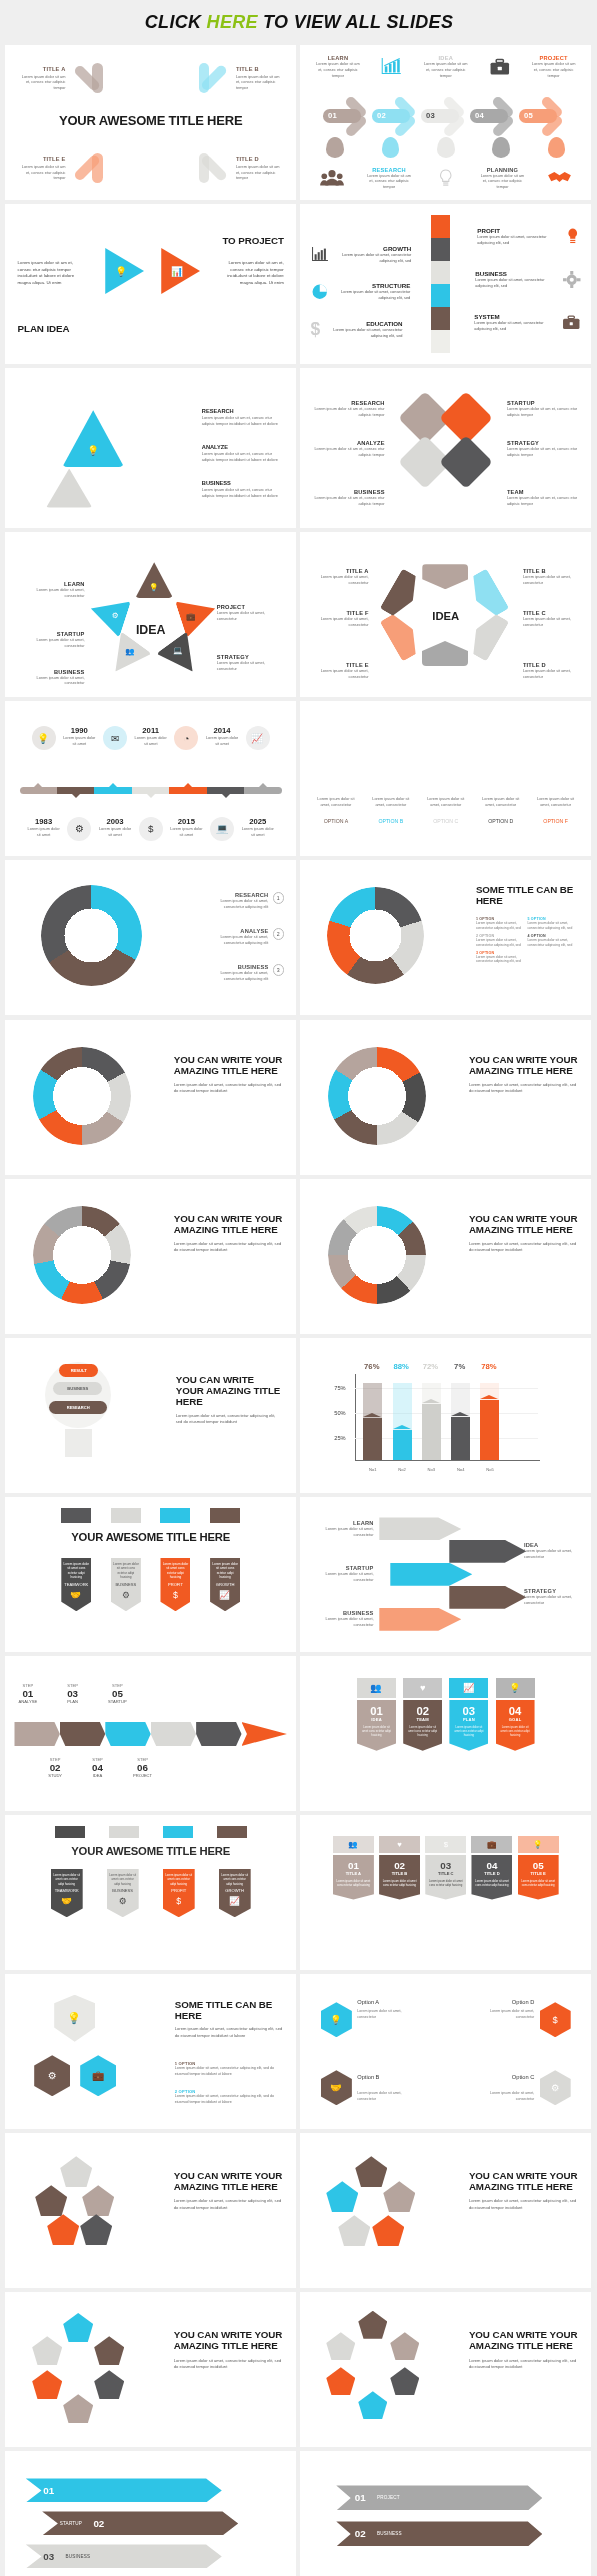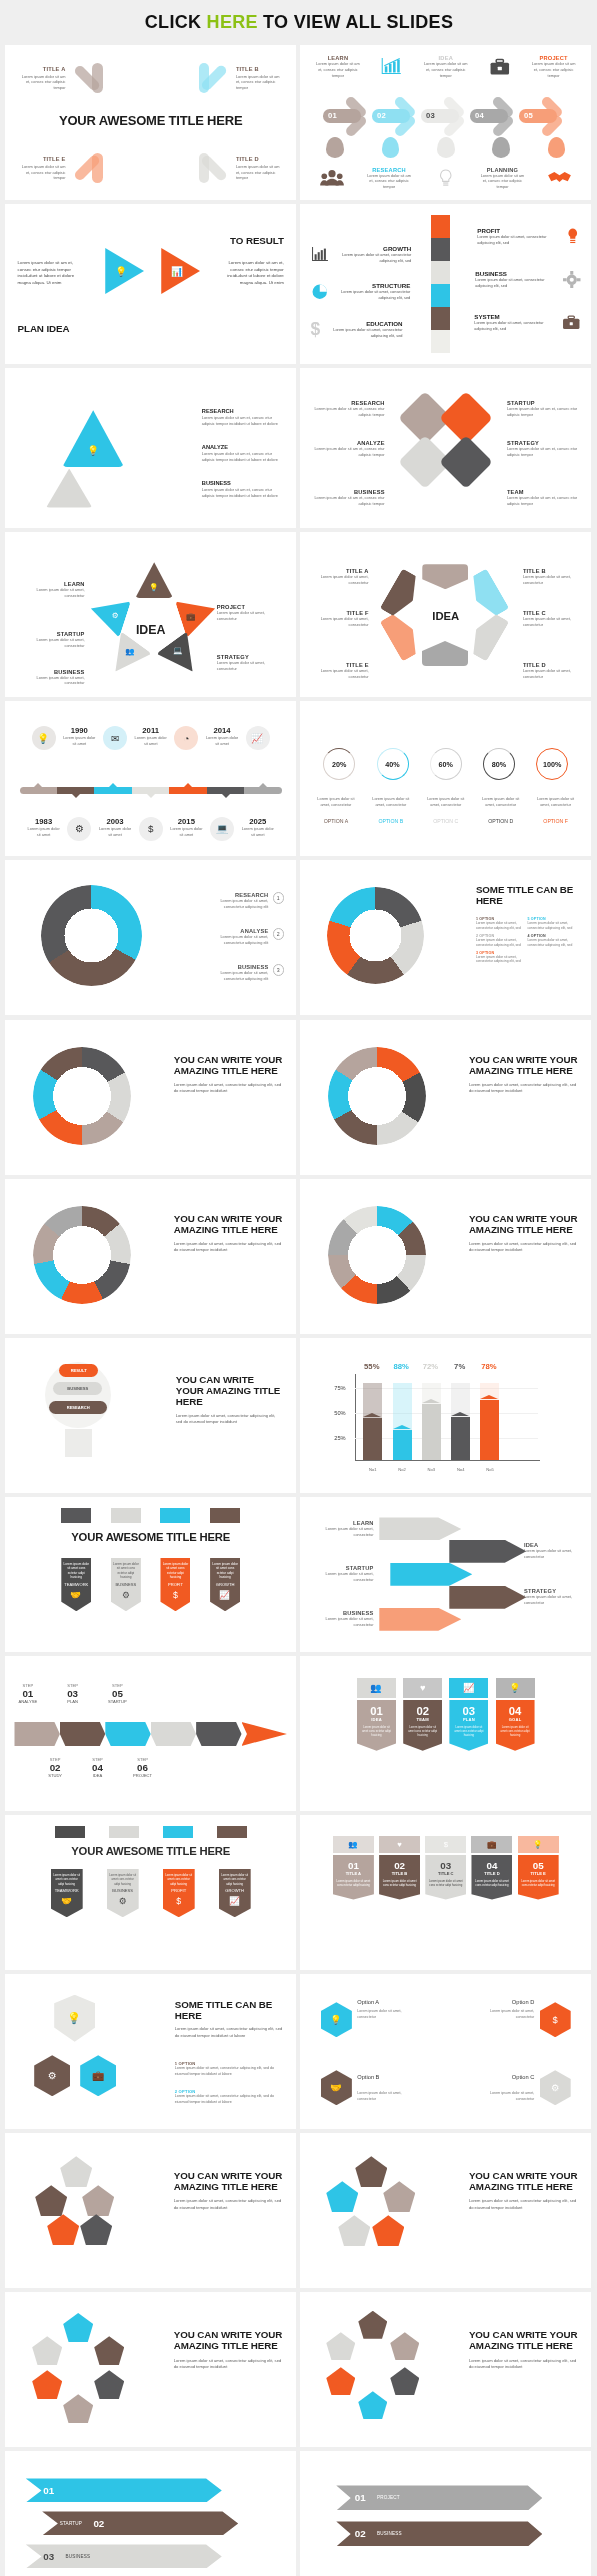--- a/index.html
+++ b/index.html
@@ -13,20 +13,21 @@
   .page{ width:598px; background:#efefef; padding-bottom:4.1px; }
 
   
   .header{
     height:45px; display:flex; align-items:center; justify-content:center;
     background:#efefef;
   }
   .header h1{
     font-size:18px; font-weight:700; letter-spacing:0.3px; color:#111;
     font-family:"Liberation Sans", sans-serif;
+    font-style:italic;
   }
   .header h1 .hl{ color:#8cc115; }
 
   
   .grid{ display:flex; flex-wrap:wrap; gap:4.1px; padding:0 5.2px; }
   .slide{
     width:291px; background:#fff; position:relative; overflow:hidden;
   }
   .slide.h320{ height:165px; }
   .slide.h310{ height:160px; }
@@ -267,21 +268,21 @@
         </div>
         <div style="width:31px;display:flex;justify-content:center">
           <svg width="25" height="15.5" viewBox="0 0 48 30">
             <path d="M2 10 L14 4 L24 10 L34 4 L46 10 L40 22 L30 18 L24 23 L18 18 L8 22 Z" fill="#f15a22"></path>
           </svg>
         </div>
       </div>
     </div>
 
     <div class="slide h310">
-      <div style="position:absolute;right:12.4px;top:31px;" class="mid-title">TO RESULT</div>
+      <div style="position:absolute;right:12.4px;top:31px;" class="mid-title">TO PROJECT</div>
       <div style="position:absolute;left:12.4px;bottom:30px;" class="mid-title">PLAN IDEA</div>
       <div style="position:absolute;left:12.4px;top:56px;width:62px" class="body-txt2">Lorem ipsum dolor sit am et, consec etur adipisic tempor incidi-dunt ut labore et dolore magna aliqua. Ut enim</div>
       <div style="position:absolute;right:12.4px;top:56px;width:62px;text-align:right" class="body-txt2">Lorem ipsum dolor sit am et, consec etur adipisic tempor incidi-dunt ut labore et dolore magna aliqua. Ut enim</div>
       <div style="position:absolute;left:94px;top:45px;width:46px;height:44px;background:#2ec4e6;clip-path:polygon(50% 0,100% 88%,0 88%);border-radius:4.1px;display:flex;align-items:center;justify-content:center;transform:rotate(90deg)">
         <span class="icn" style="transform:rotate(-90deg)">💡</span>
       </div>
       <div style="position:absolute;left:150px;top:45px;width:46px;height:44px;background:#f15a22;clip-path:polygon(50% 0,100% 88%,0 88%);border-radius:4.1px;display:flex;align-items:center;justify-content:center;transform:rotate(90deg)">
         <span class="icn" style="transform:rotate(-90deg)">📊</span>
       </div>
     </div>
@@ -554,27 +555,20 @@
         </div>
         <div class="icircle" style="background:#eeeeee">💻</div>
         <div style="width:33px;text-align:center">
           <div style="font-size:7.7px;font-weight:700;color:#1f1f1f">2025</div>
           <div class="body-txt">Lorem ipsum dolor sit amet</div>
         </div>
       </div>
     </div>
 
     <div class="slide h300">
-      <div style="position:absolute;top:47px;left:0;right:0;display:flex;justify-content:space-around;padding:0 12.4px;">
-        <div class="pct" style="border:1.5px solid #70594f;border-left-color:#d8d0cc;border-bottom-color:#d8d0cc;border-right-color:#d8d0cc">20%</div>
-        <div class="pct" style="border:1.5px solid #2ec4e6;border-top-color:#bfecf7;border-left-color:#bfecf7">40%</div>
-        <div class="pct" style="border:1.5px solid #cfcfcf;border-left-color:#ececec">60%</div>
-        <div class="pct" style="border:1.5px solid #4d4d4d;border-top-color:#c9c9c9">80%</div>
-        <div class="pct" style="border:1.5px solid #f15a22">100%</div>
-      </div>
       <div style="position:absolute;top:95px;left:0;right:0;display:flex;justify-content:space-around;padding:0 8.2px;">
         <div style="width:43px;text-align:center" class="body-txt">Lorem ipsum dolor sit amet, consectetur</div>
         <div style="width:43px;text-align:center" class="body-txt">Lorem ipsum dolor sit amet, consectetur</div>
         <div style="width:43px;text-align:center" class="body-txt">Lorem ipsum dolor sit amet, consectetur</div>
         <div style="width:43px;text-align:center" class="body-txt">Lorem ipsum dolor sit amet, consectetur</div>
         <div style="width:43px;text-align:center" class="body-txt">Lorem ipsum dolor sit amet, consectetur</div>
       </div>
       <div style="position:absolute;top:117px;left:0;right:0;display:flex;justify-content:space-around;padding:0 8.2px;font-size:5.2px;font-weight:400;">
         <div style="width:43px;text-align:center;color:#70594f">OPTION A</div>
         <div style="width:43px;text-align:center;color:#2ec4e6">OPTION B</div>
@@ -690,21 +684,21 @@
       <div style="position:absolute;left:48px;top:44px;width:49px;height:13.4px;background:#d9d9d6;border-radius:6.7px;display:flex;align-items:center;justify-content:center;color:#5c5c5c;font-size:4.1px;font-weight:700">BUSINESS</div>
       <div style="position:absolute;left:44px;top:63px;width:58px;height:13.4px;background:#70594f;border-radius:6.7px;display:flex;align-items:center;justify-content:center;color:#fff;font-size:4.1px;font-weight:700">RESEARCH</div>
       <div style="position:absolute;right:13.4px;top:36px;width:107px">
         <div class="mid-title">YOU CAN WRITE YOUR AMAZING TITLE HERE</div>
         <div style="font-size:4.1px;color:#5c5c5c;line-height:1.55;margin-top:6.2px">Lorem ipsum dolor sit amet, consectetur adipiscing elit, sed do eiusmod tempor incididunt</div>
       </div>
     </div>
 
     <div class="slide h300">
       <div style="position:absolute;left:62px;top:24px;display:flex;gap:10.3px;">
-        <div style="width:19px;text-align:center;font-size:7.7px;font-weight:700;color:#70594f">55%</div>
+        <div style="width:19px;text-align:center;font-size:7.7px;font-weight:700;color:#70594f">76%</div>
         <div style="width:19px;text-align:center;font-size:7.7px;font-weight:700;color:#2ec4e6">88%</div>
         <div style="width:19px;text-align:center;font-size:7.7px;font-weight:700;color:#cfcfcb">72%</div>
         <div style="width:19px;text-align:center;font-size:7.7px;font-weight:700;color:#58585a">7%</div>
         <div style="width:19px;text-align:center;font-size:7.7px;font-weight:700;color:#f15a22">78%</div>
       </div>
 
       <div style="position:absolute;left:34px;top:47px;font-size:5.7px;color:#3d3d3d">75%</div>
       <div style="position:absolute;left:34px;top:72px;font-size:5.7px;color:#3d3d3d">50%</div>
       <div style="position:absolute;left:34px;top:97px;font-size:5.7px;color:#3d3d3d">25%</div>
 

